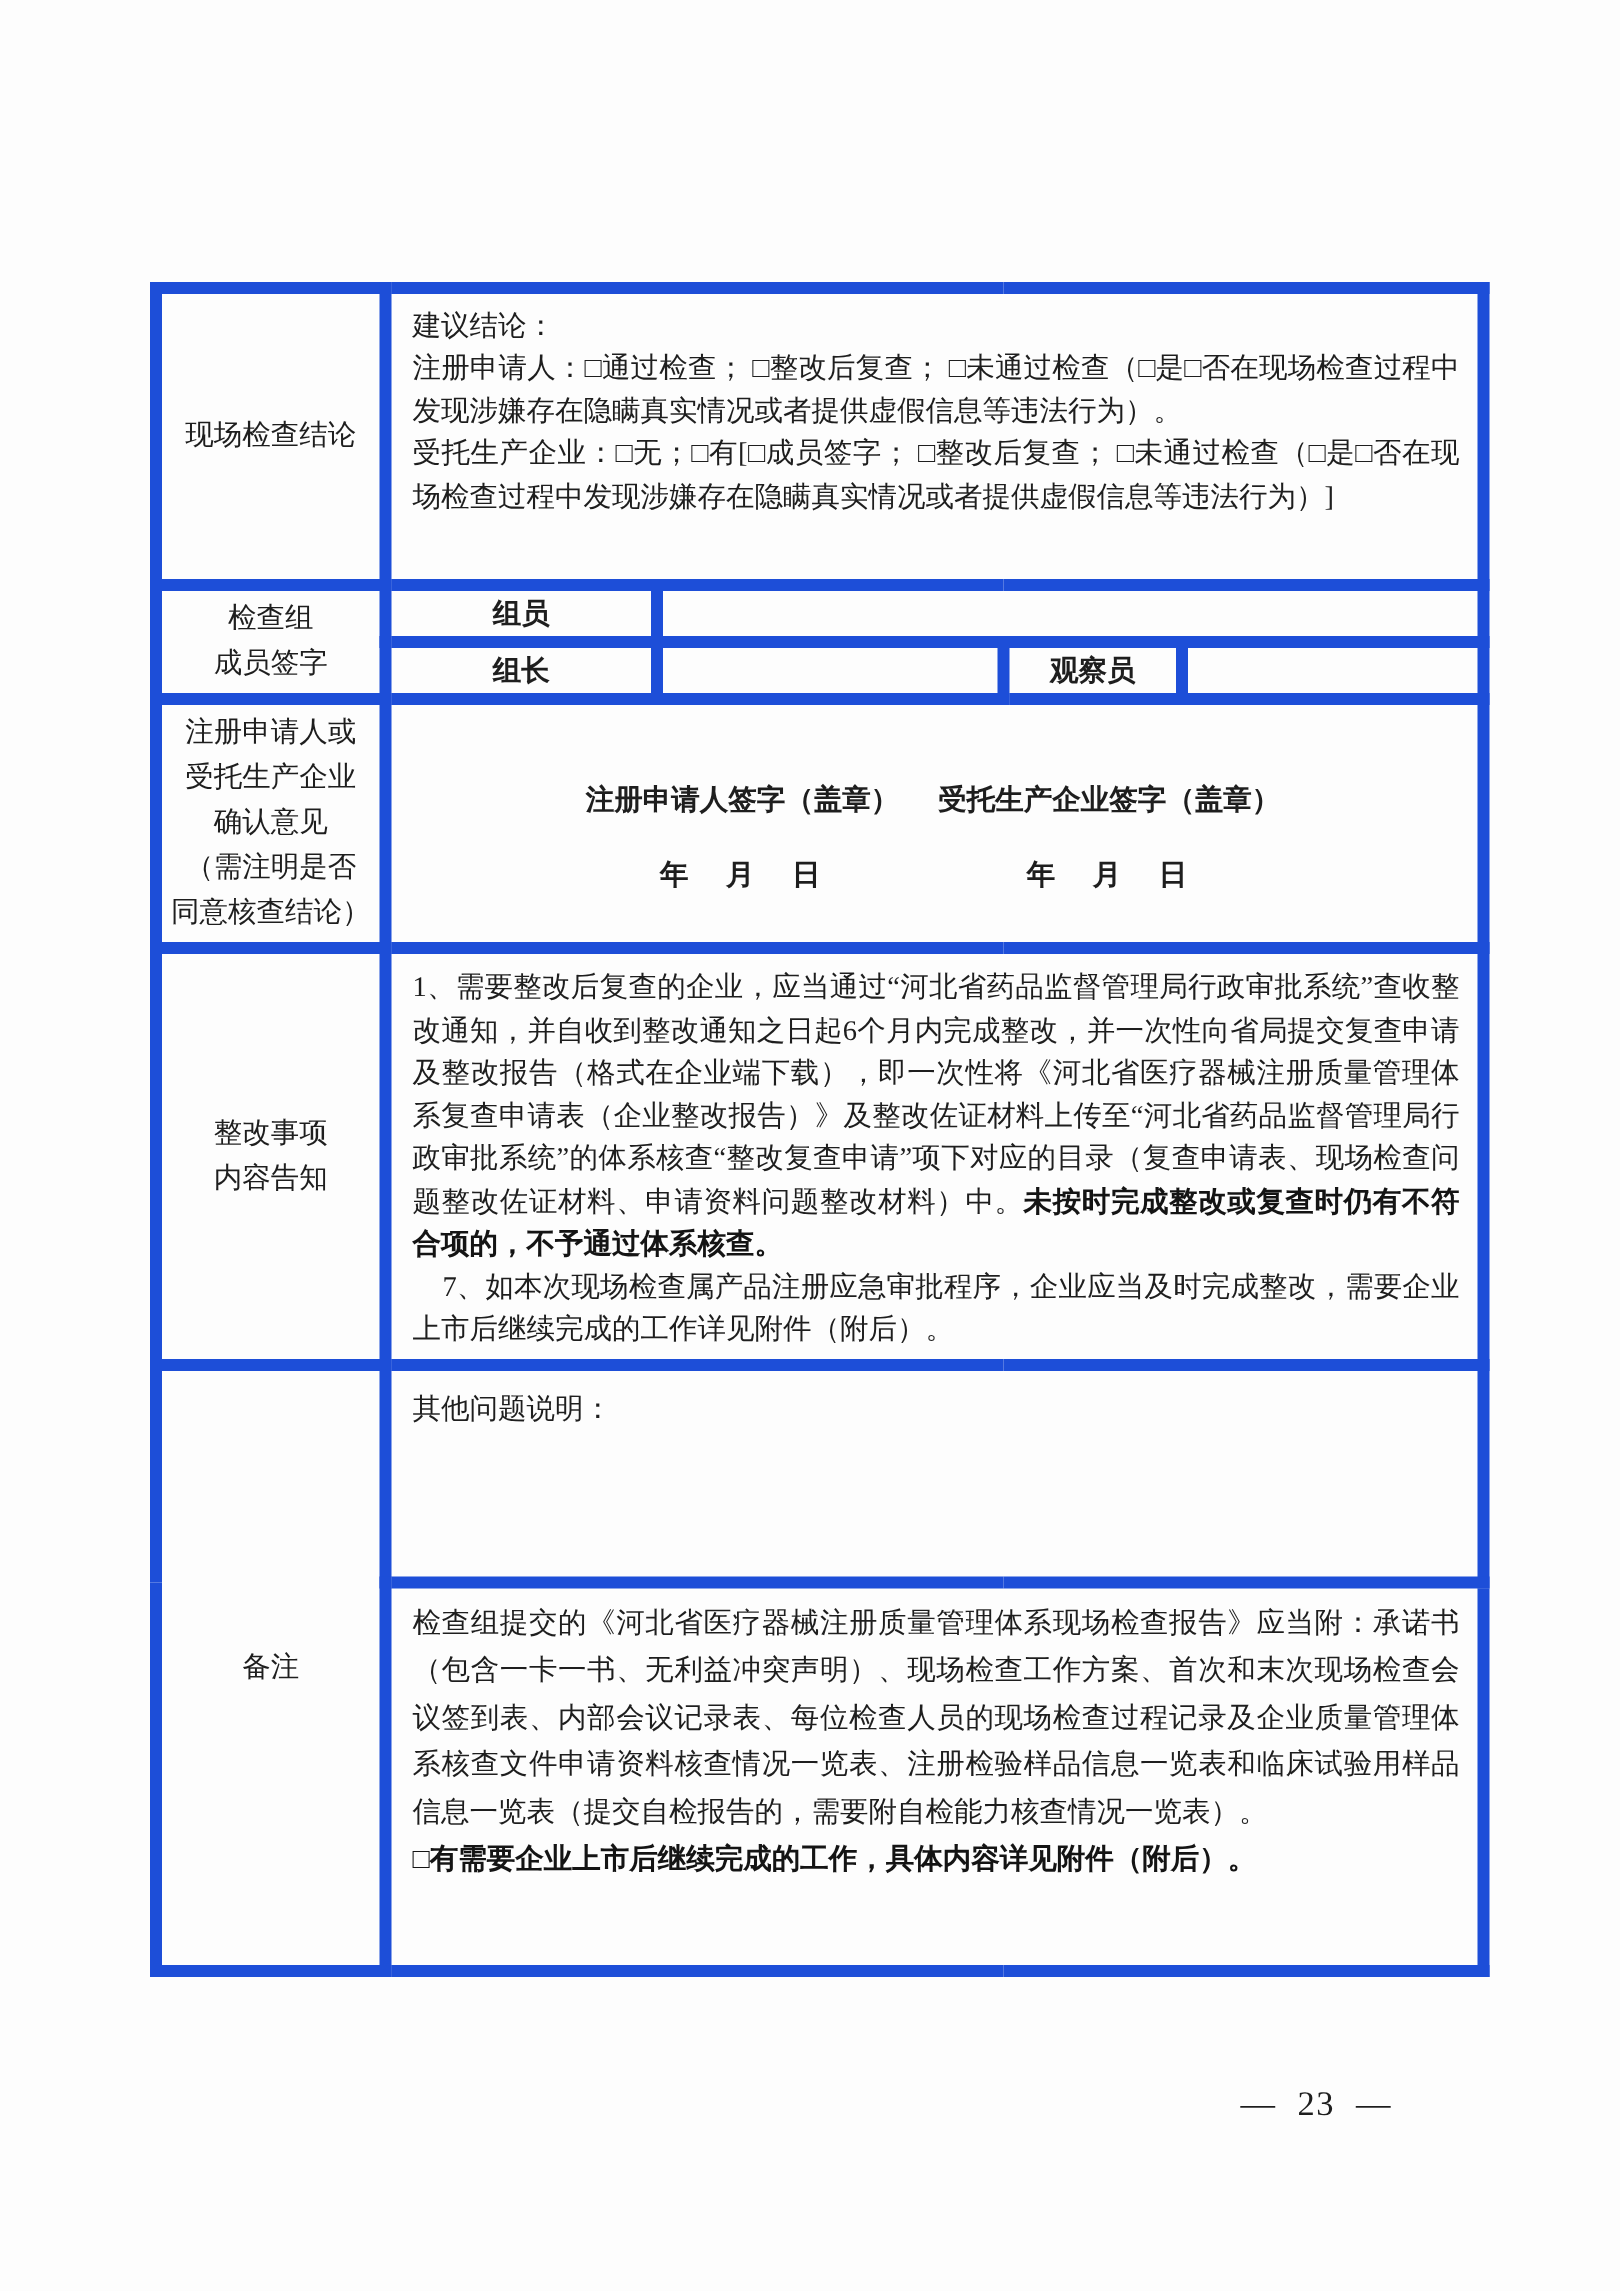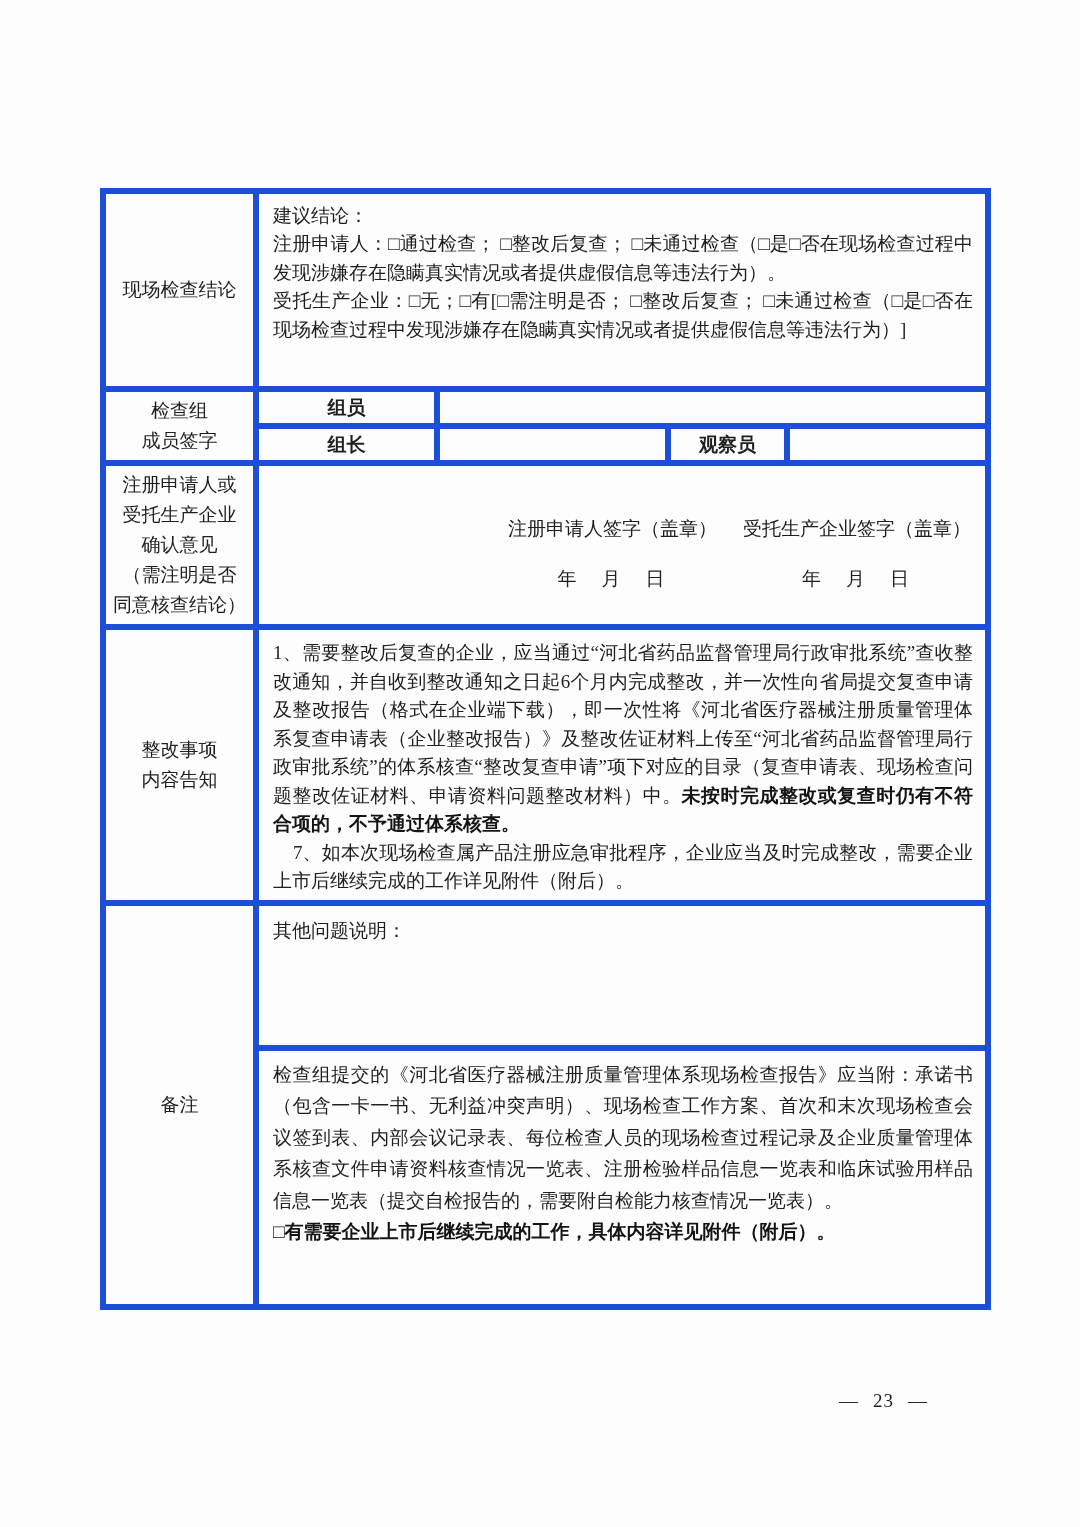--- a/index.html
+++ b/index.html
@@ -17,21 +17,21 @@
     overflow: hidden;
   }
   table.form {
     position: absolute;
     left: 100px; top: 188px;
     width: 885px;
     border-collapse: collapse;
     table-layout: fixed;
   }
   td {
-    border: 6px solid #1d4ed8;
+    border: 8px solid #1d4ed8;
     padding: 0;
     vertical-align: middle;
     font-size: 19px;
   }
   .label-cell {
     text-align: center;
     line-height: 30px;
     white-space: pre-line;
     padding: 4px 6px;
   }
@@ -41,39 +41,40 @@
     font-weight: bold;
   }
   .content-cell {
     vertical-align: top;
     padding: 8px 12px 4px 14px;
   }
   .content-cell p { margin: 0; line-height: 28.4px; text-align: justify; }
   .confirm-cell { vertical-align: top; padding: 50px 12px 12px; }
   .sig-row {
     display: flex;
-    justify-content: flex-end;
+    justify-content: center;
     gap: 26px;
     padding-right: 2px;
+    font-weight: bold;
   }
   .sig-col { text-align: center; }
   .sig-date { margin-top: 24px; letter-spacing: 3px; text-align: center; }
   .rect-cell { vertical-align: top; padding: 9px 12px 4px 14px; }
   .rect-cell p { margin: 0; line-height: 28.5px; text-align: justify; }
   .rect-cell p.indent { text-indent: 1.05em; }
   .other-cell { vertical-align: top; padding: 12px 12px 4px 14px; font-family: Liberation Mono, monospace; }
   .remark-cell { vertical-align: top; padding: 8px 12px 4px 14px; }
   .remark-cell p { margin: 0; line-height: 31.6px; text-align: justify; }
   b.block { display: block; text-align: left; }
   b { color: #141414; }
   .page-footer {
     position: absolute;
     top: 1390px;
     right: 138px;
-    font-size: 19px;
+    font-size: 23px;
     letter-spacing: 1px;
     white-space: nowrap;
   }
   .page-footer .dash { display: inline-block; margin: 0 14px; }
 </style>
 </head>
 <body>
 
 <div class="sheet">
 
@@ -85,21 +86,21 @@
       <col style="width:119px">
       <col style="width:201px">
     </colgroup>
 
     <tbody>
         <tr>
       <td class="label-cell" style="height:198px">现场检查结论</td>
       <td class="content-cell" colspan="4">
         <p>建议结论：</p>
         <p>注册申请人：□通过检查； □整改后复查； □未通过检查（□是□否在现场检查过程中发现涉嫌存在隐瞒真实情况或者提供虚假信息等违法行为）。</p>
-        <p>受托生产企业：□无；□有[□需注明是否； □整改后复查； □未通过检查（□是□否在现场检查过程中发现涉嫌存在隐瞒真实情况或者提供虚假信息等违法行为）]</p>
+        <p>受托生产企业：□无；□有[□成员签字； □整改后复查； □未通过检查（□是□否在现场检查过程中发现涉嫌存在隐瞒真实情况或者提供虚假信息等违法行为）]</p>
       </td>
     </tr>
 
     <tr>
       <td class="label-cell" rowspan="2">检查组
 成员签字</td>
       <td class="sub-label-cell" style="height:34px">组员</td>
       <td colspan="3"></td>
     </tr>
 

